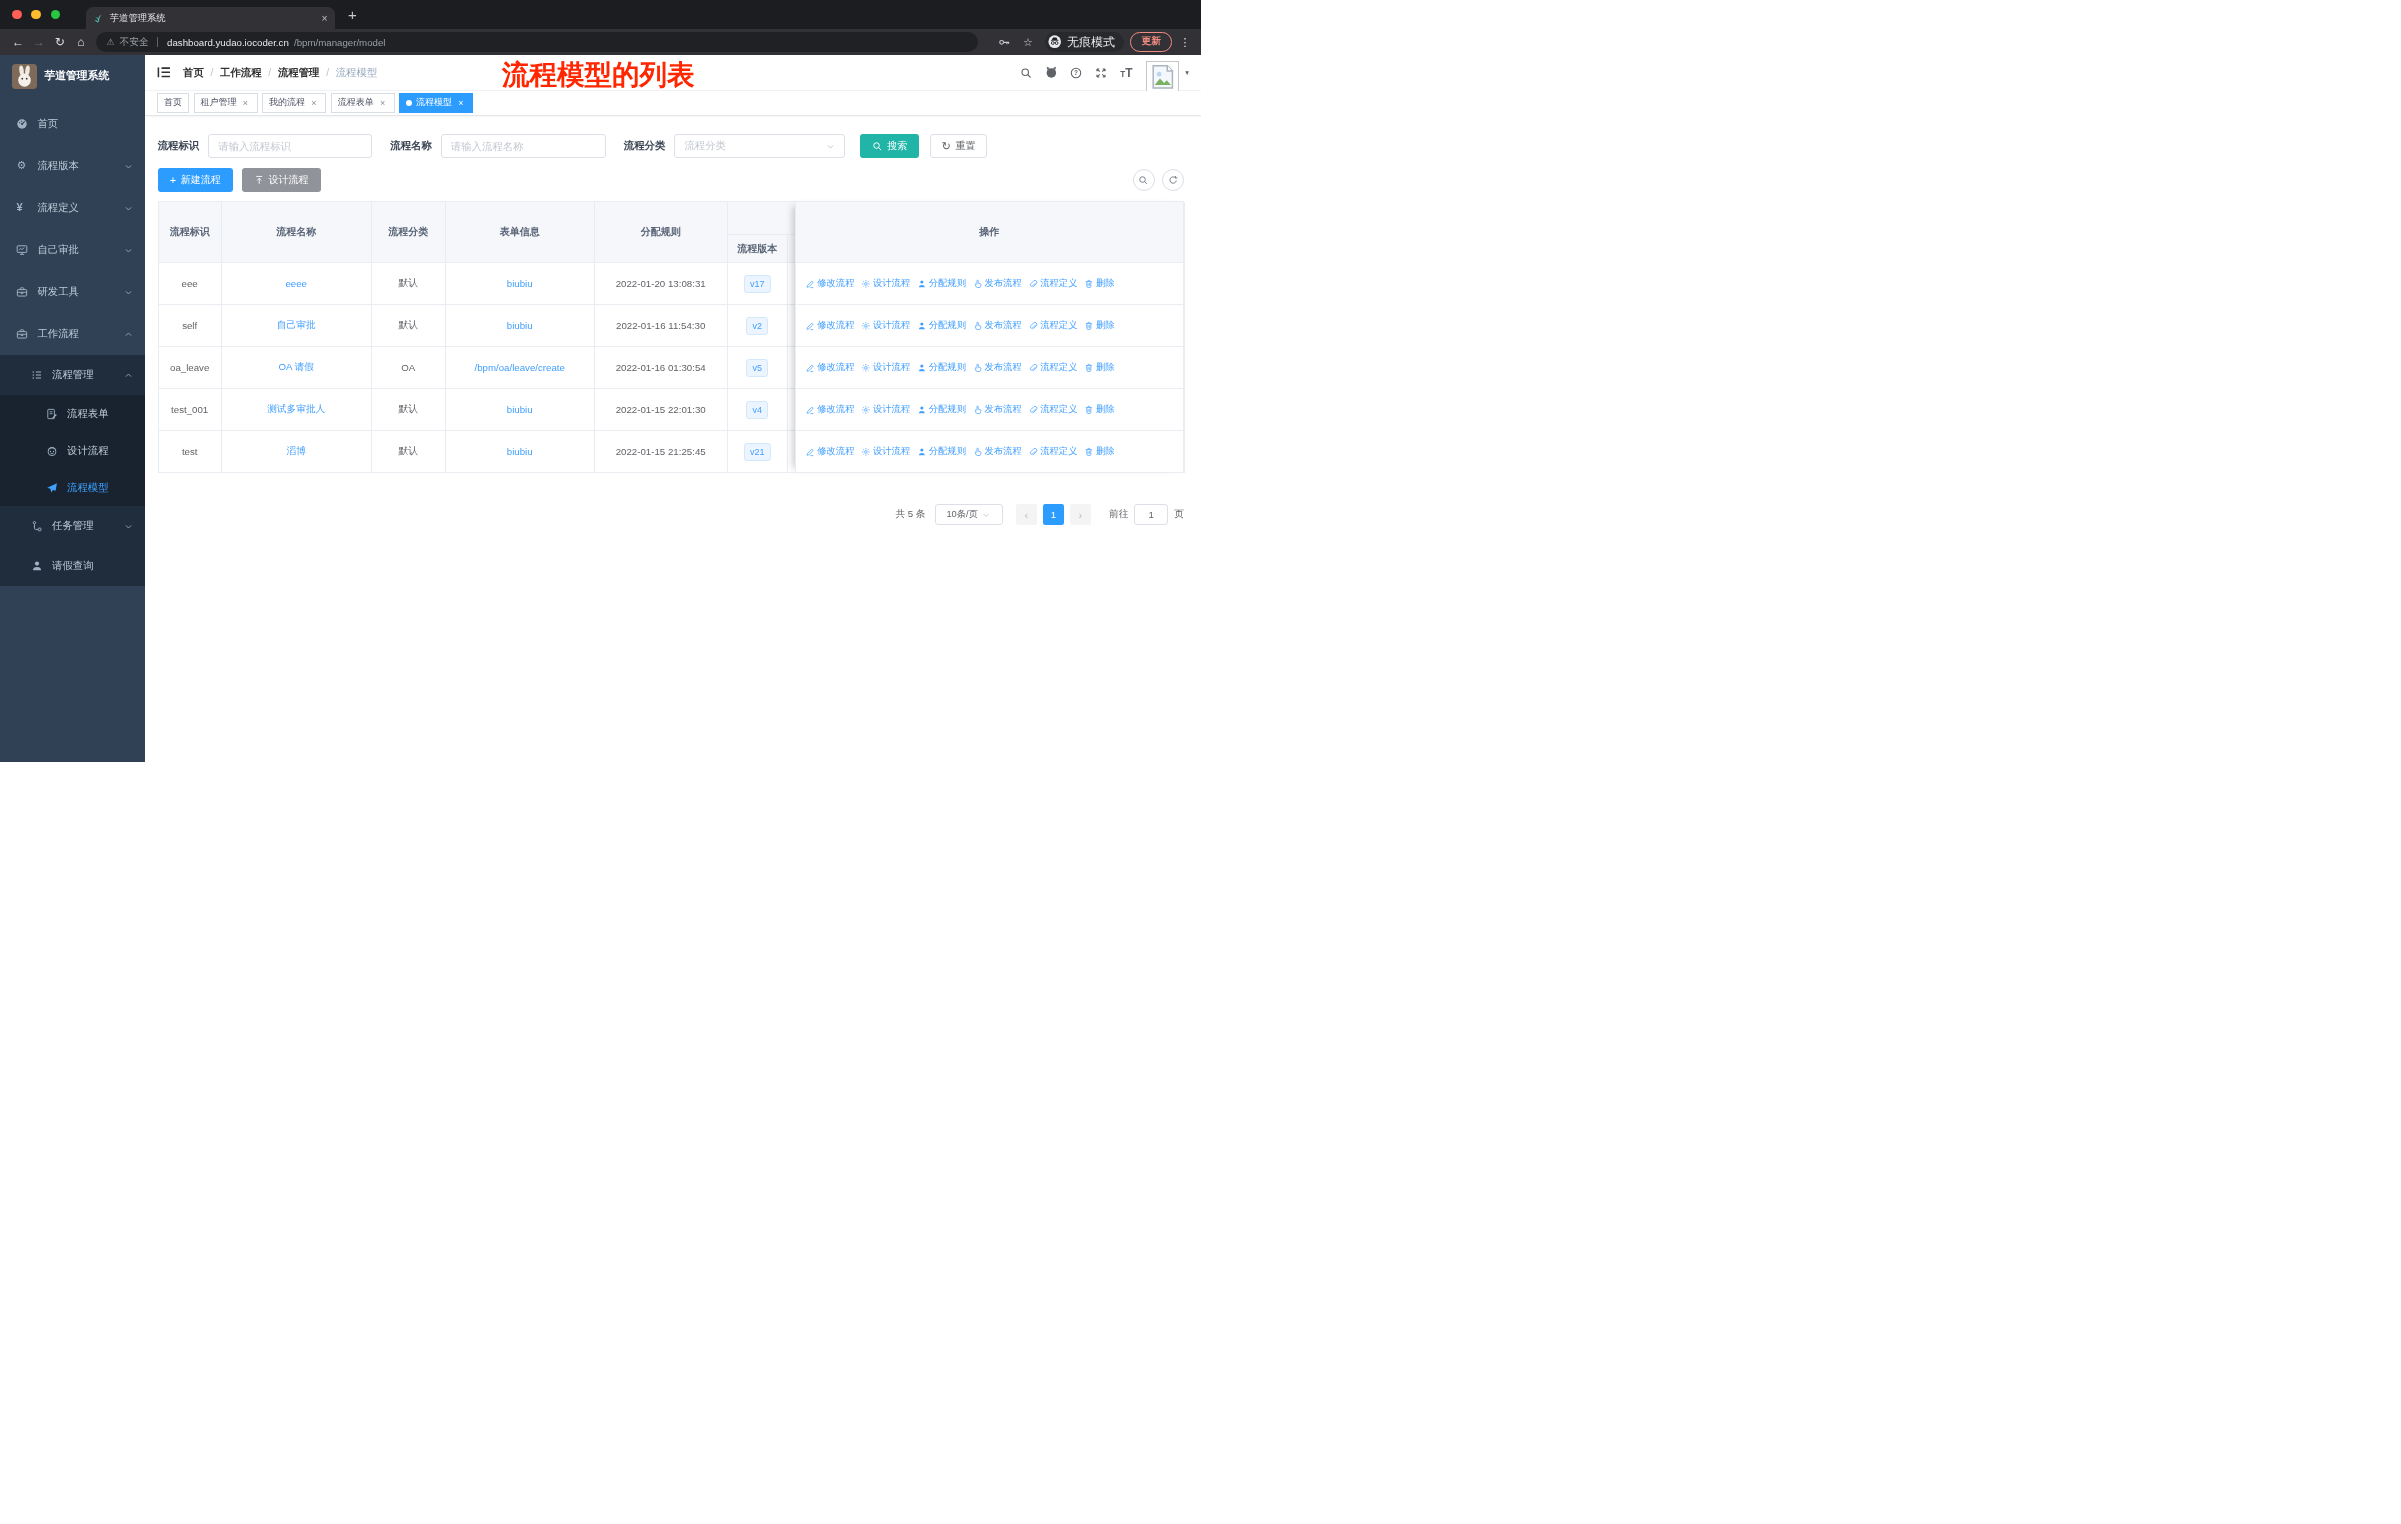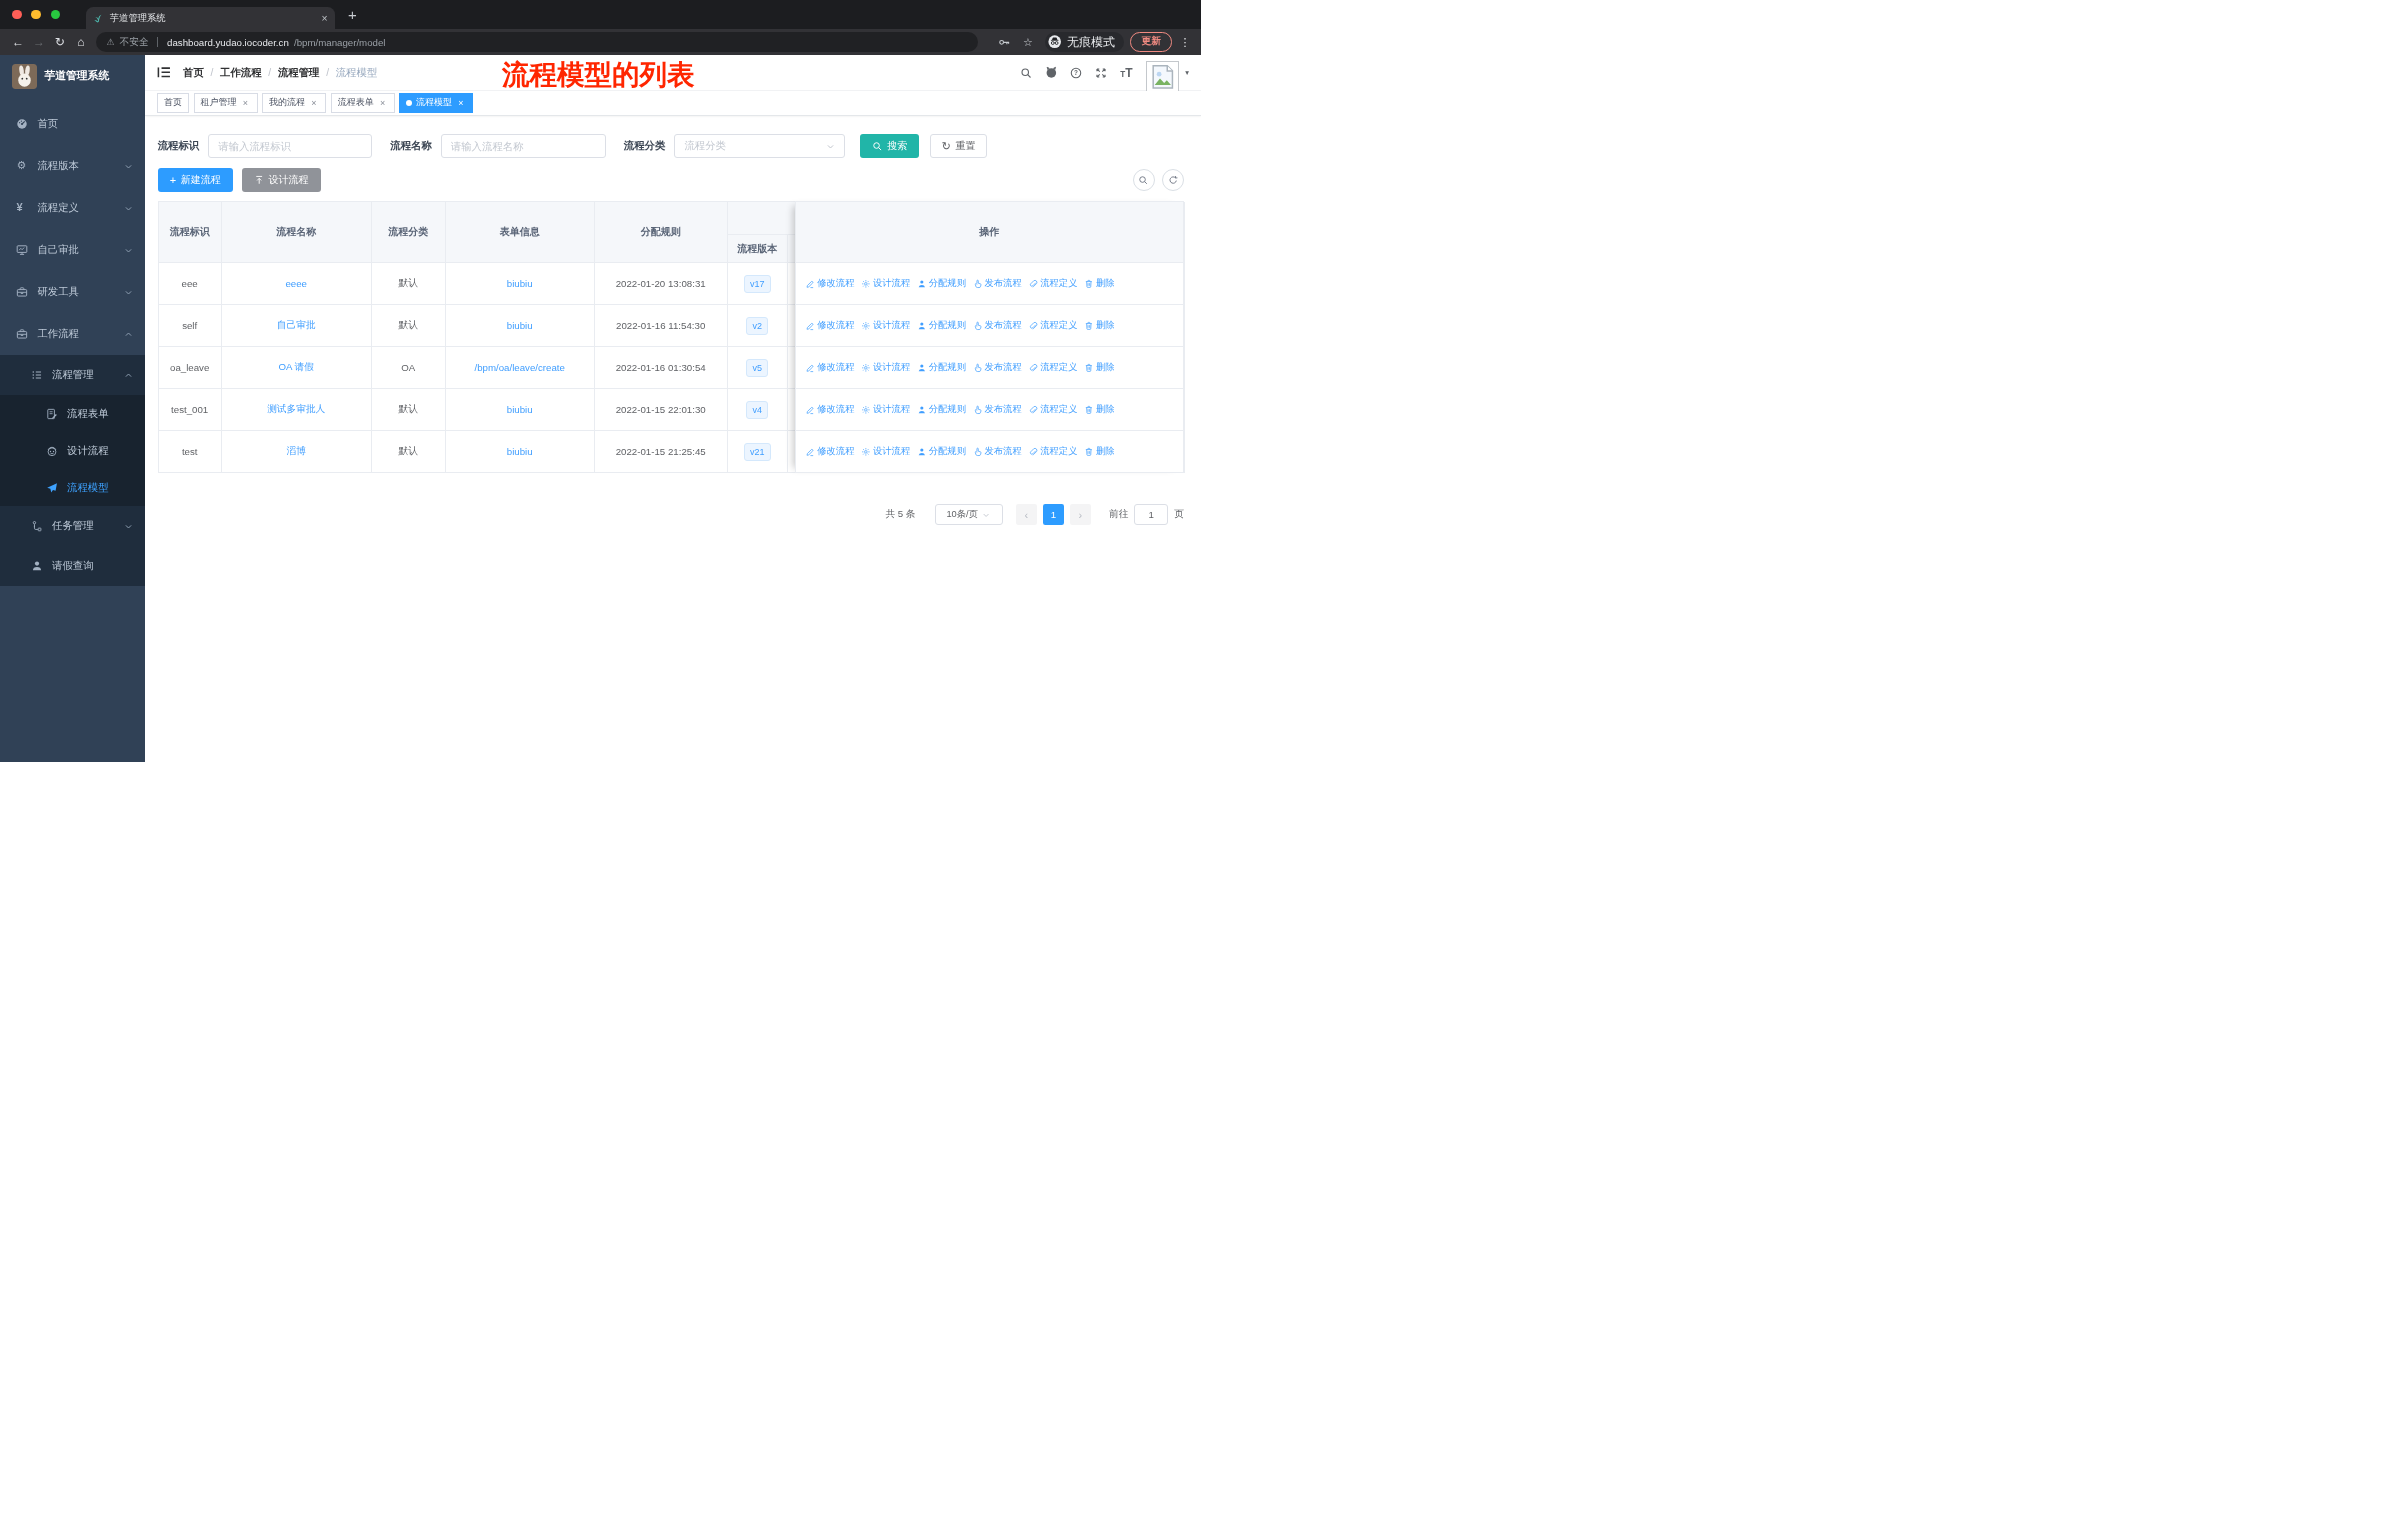--- a/index.html
+++ b/index.html
@@ -100,21 +100,21 @@
   .switch::after{content:"";position:absolute;right:1.5px;top:1.5px;width:12px;height:12px;border-radius:50%;background:#fff}
 
   .ops-fixed{position:absolute;top:0;right:0;width:389px;height:100%;background:#fff;box-shadow:-6.7px 0 7.4px -4.5px rgba(0,0,0,.22);border:0.7px solid #e9ecf1;border-bottom:none}
   .ops-header{height:61px;background:#f5f7fa;display:flex;align-items:center;justify-content:center;font-weight:700;color:#5a6577;font-size:10px;border-bottom:0.7px solid #e9ecf1}
   .ops-row{height:42px;display:flex;align-items:center;border-bottom:0.7px solid #e9ecf1;padding-left:9.7px;gap:6.7px}
   .op{display:inline-flex;align-items:center;gap:2.2px;color:#409eff;font-size:9.3px;cursor:pointer;text-decoration:none;white-space:nowrap}
   .op .icn{width:9.7px;height:9.7px;display:inline-flex}
 
   
   .pagination{margin-top:31px;display:flex;align-items:center;justify-content:flex-end;font-size:9.7px;color:#606266}
-  .pg-total{margin-right:19px}
+  .pg-total{margin-right:9px}
   .pg-size{width:68px;height:21px;border:0.7px solid #dcdfe6;border-radius:3px;display:flex;align-items:center;justify-content:center;gap:4.5px;font-size:9.3px;cursor:pointer;background:#fff;color:#606266}
   .pg-btn{width:21px;height:21px;background:#f4f4f5;border:none;border-radius:2.2px;color:#b8bcc4;font-size:11px;display:flex;align-items:center;justify-content:center;cursor:pointer;font-family:inherit}
   .pg-prev{margin-left:13.4px}
   .pg-page{width:21px;height:21px;border-radius:2.2px;background:#2d9cff;color:#fff;font-size:9.7px;border:none;display:flex;align-items:center;justify-content:center;margin:0 6px;cursor:pointer;font-family:inherit}
   .pg-goto{margin-left:18px;margin-right:6px}
   .pg-input{width:34px;height:21px;border:0.7px solid #dcdfe6;border-radius:3px;text-align:center;font-size:9.7px;color:#606266;outline:none;margin-right:6px;font-family:inherit}
   .icn svg{width:100%;height:100%;display:block}
 </style>
 </head>
 <body>

